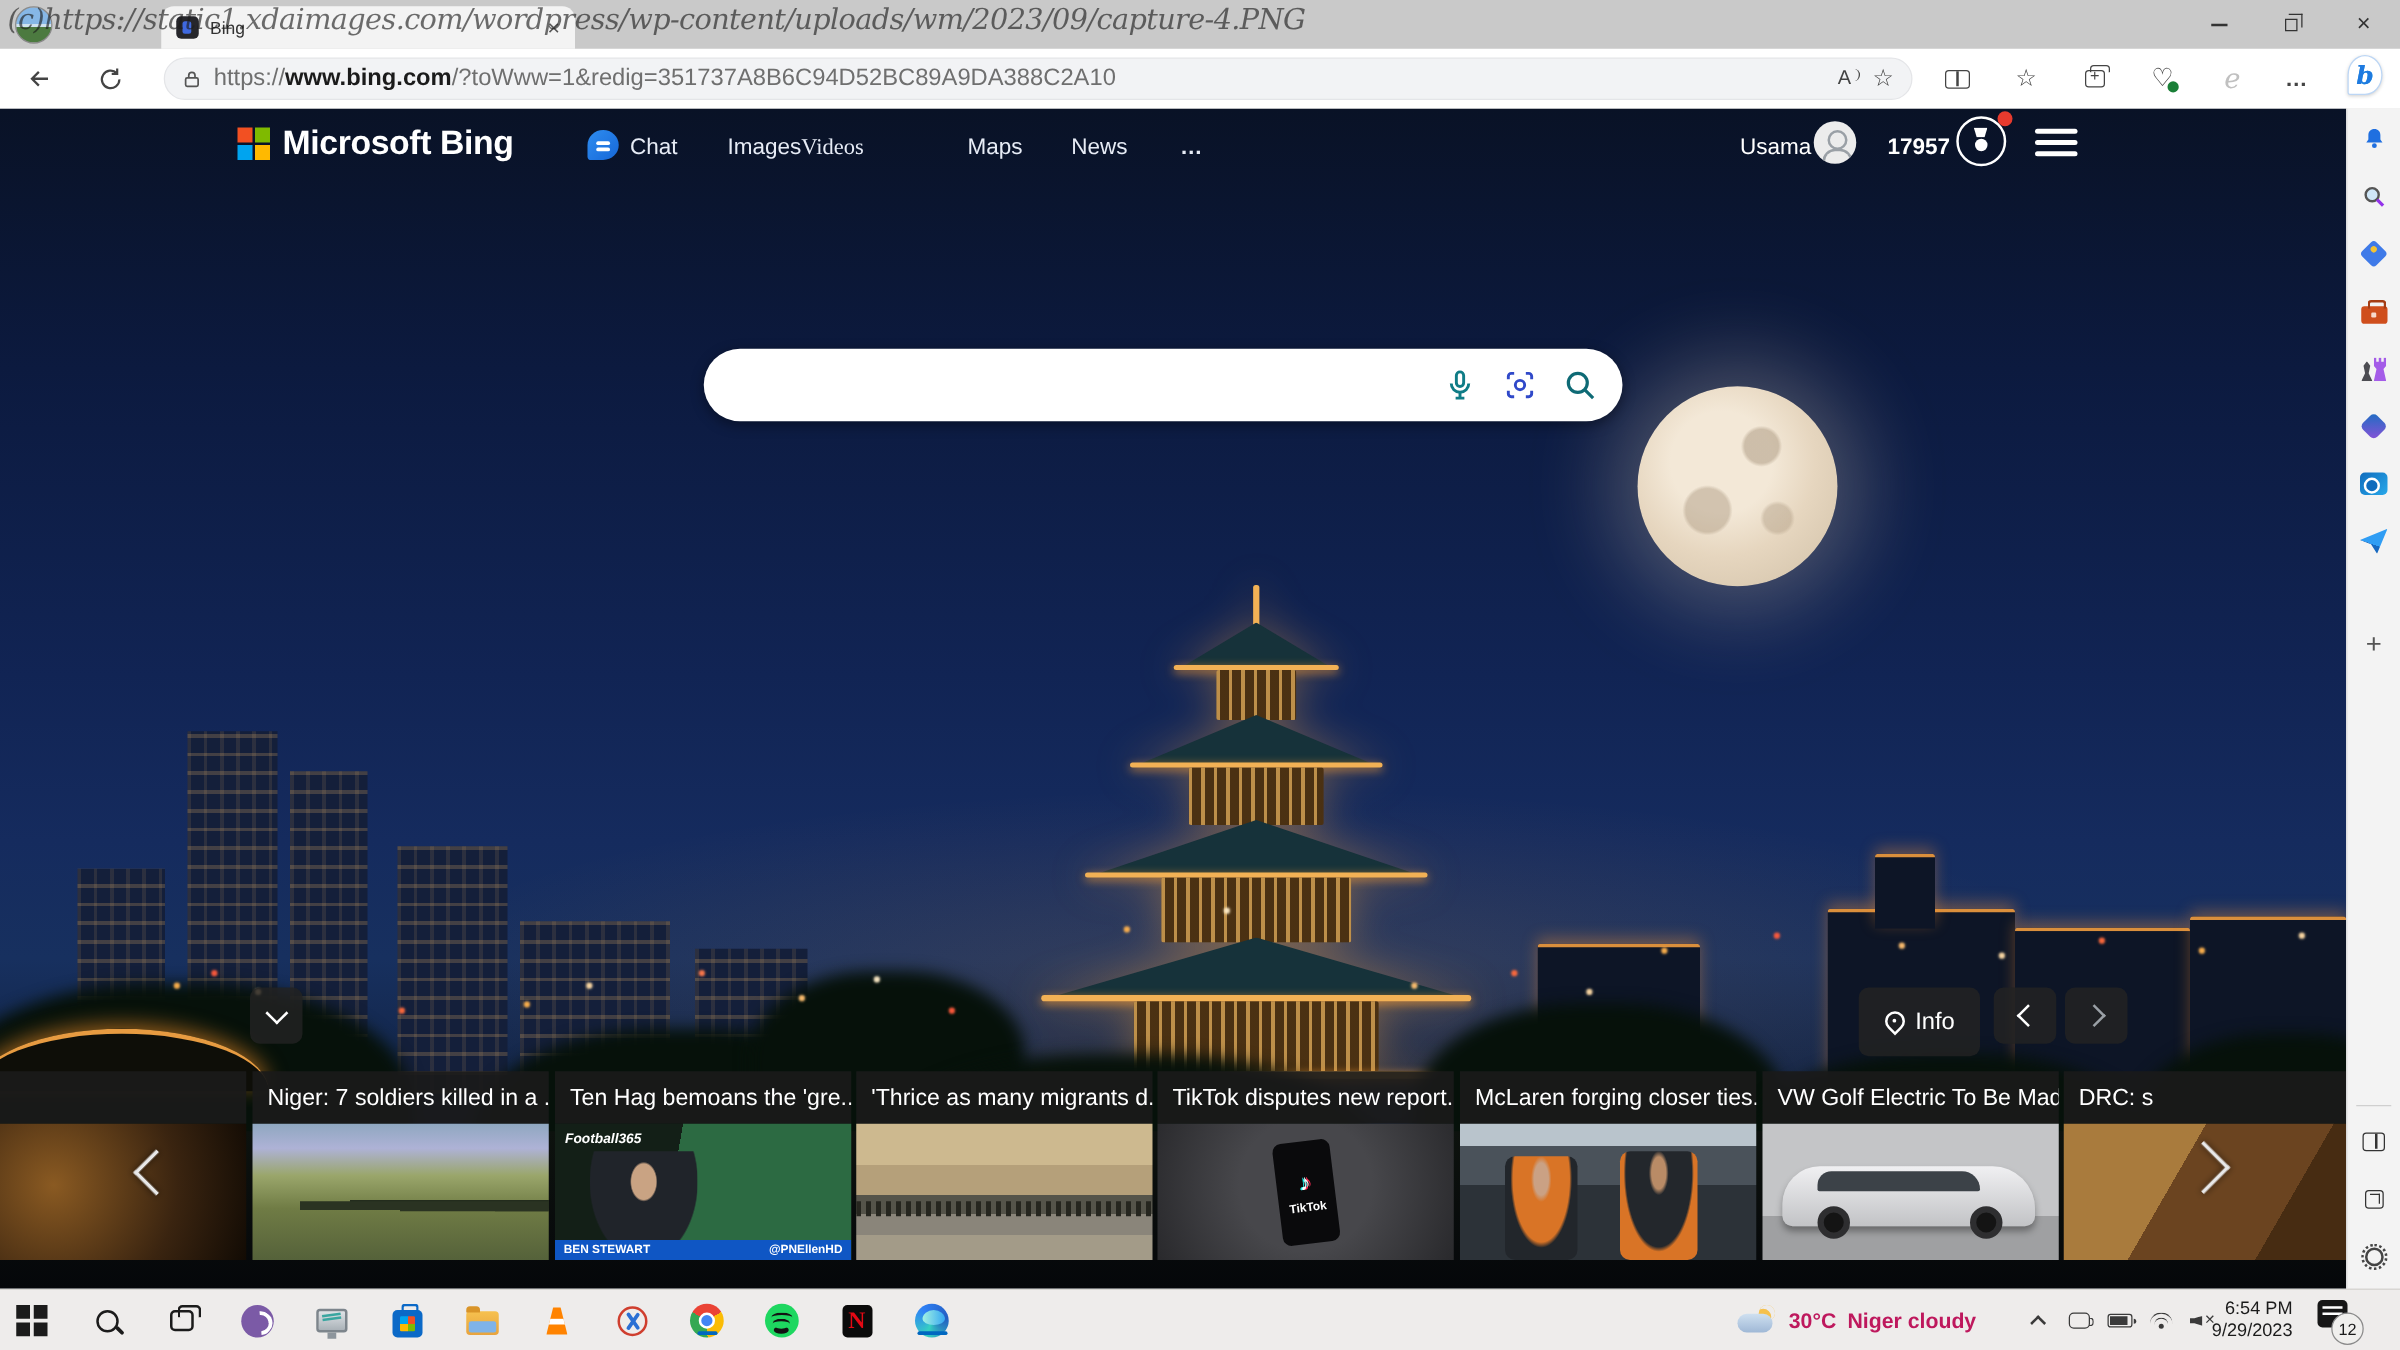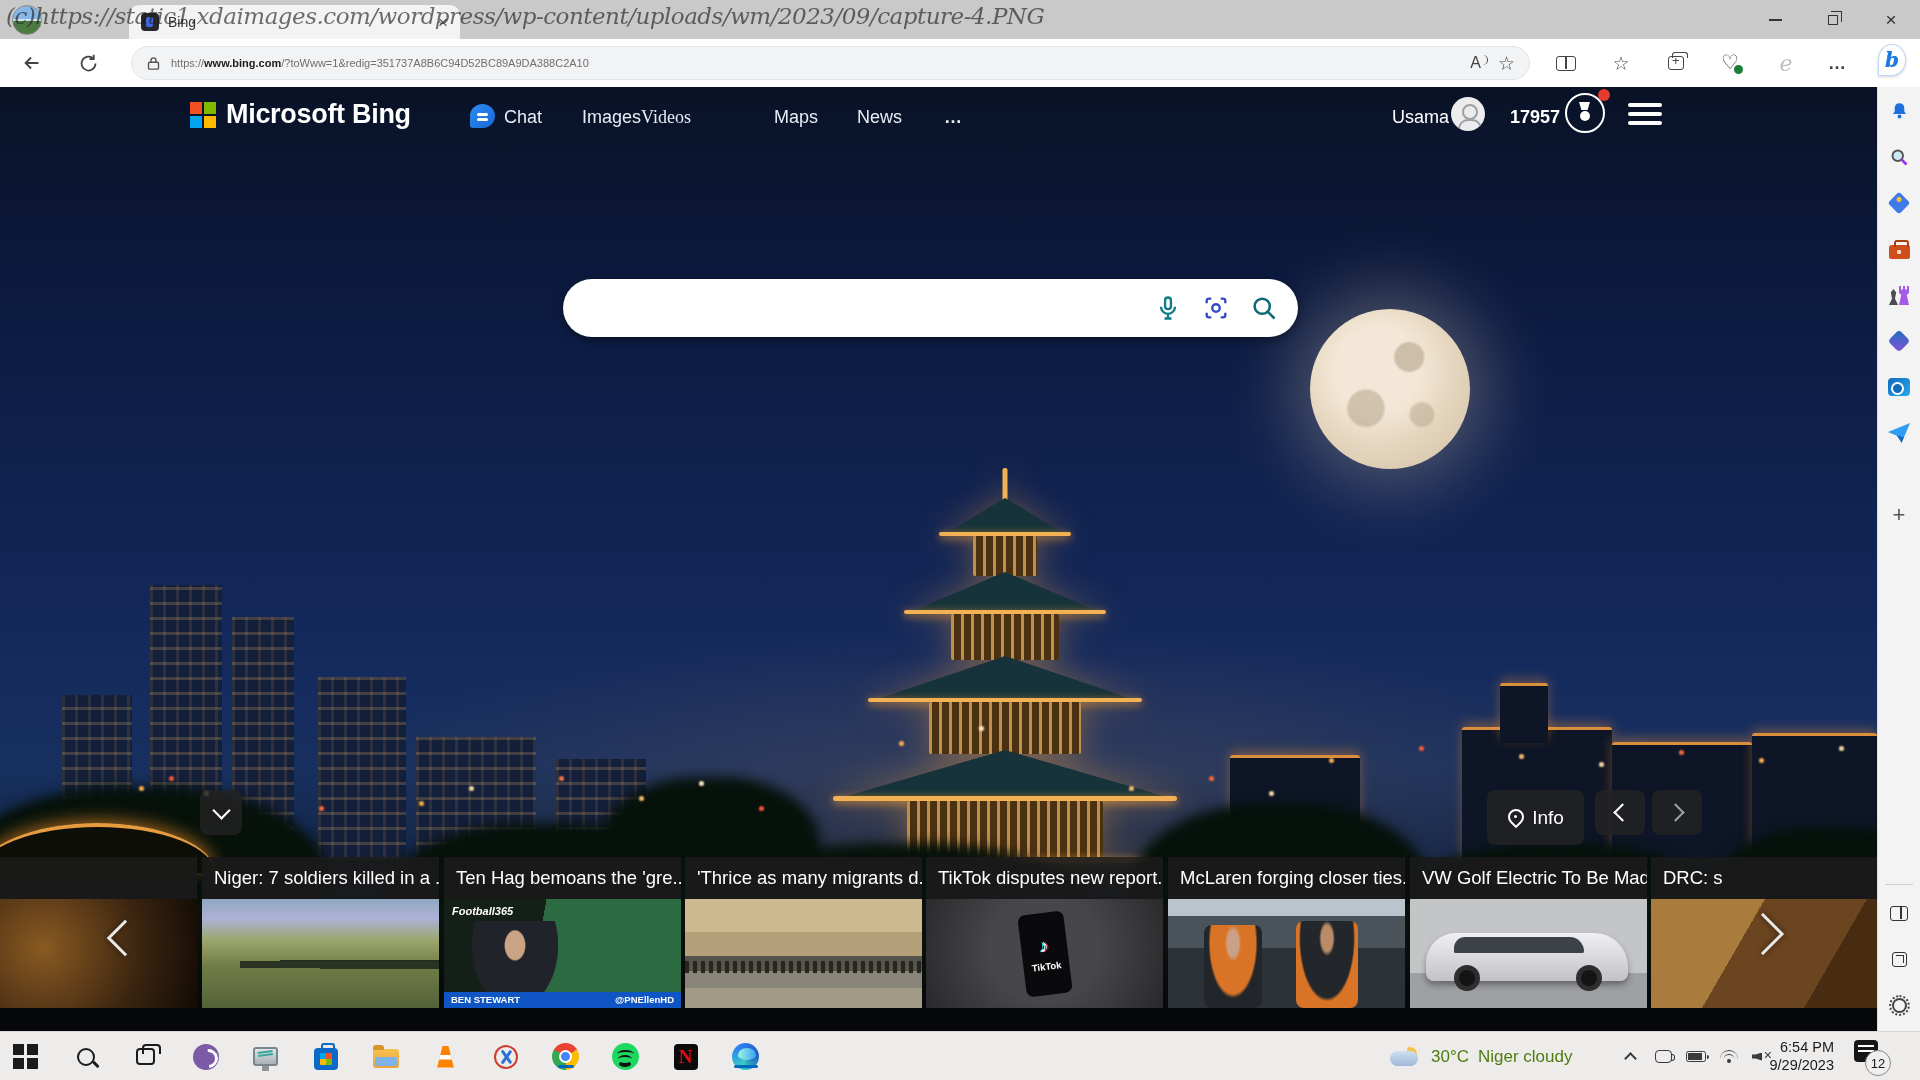--- a/index.html
+++ b/index.html
@@ -26,21 +26,21 @@
   .wc-restore i { display:block; width:10px; height:10px; border:1.6px solid #333; position:relative; }
   .wc-restore i::before { content:""; position:absolute; left:2px; top:-5px; width:10px; height:10px;
      border-top:1.6px solid #333; border-right:1.6px solid #333; }
   .wc-close { font-size:19px; }
 
   
   #toolbar { position:absolute; left:0; top:39px; width:1920px; height:48px; background:#ffffff; }
   .tb-ic { position:absolute; top:10px; width:28px; height:28px; display:flex; align-items:center; justify-content:center; color:#444; }
   .addressbar { position:absolute; left:131px; top:7px; width:1399px; height:34px; background:#f2f3f5;
      border:1px solid #e4e5e8; border-radius:17px; display:flex; align-items:center; padding:0 14px; gap:10px; }
-  .url { font-size:11px; color:#6f6f6f; white-space:nowrap; overflow:hidden; flex:1; }
+  .url { font-size:19px; color:#6f6f6f; white-space:nowrap; overflow:hidden; flex:1; }
   .url b { color:#1b1b1b; font-weight:600; }
   .readaloud { position:relative; font-size:16px; color:#444; padding-right:7px; }
   .readaloud::after { content:""; position:absolute; right:0; top:1px; width:6px; height:10px;
      border-right:1.6px solid #444; border-radius:0 7px 7px 0; }
   .glyph { font-size:19px; color:#444; }
   .split-ic { width:20px; height:15px; border:1.8px solid #444; border-radius:3px; position:relative; }
   .split-ic::after { content:""; position:absolute; left:8px; top:0; width:1.8px; height:12px; background:#444; }
   .coll-ic { width:16px; height:14px; border:1.8px solid #444; border-radius:3px; position:relative; }
   .coll-ic::before { content:""; position:absolute; left:3px; top:-5px; width:14px; height:5px; border:1.8px solid #444; border-bottom:none; border-radius:3px 3px 0 0; }
   .coll-ic::after { content:"+"; position:absolute; left:3px; top:-4px; font-size:13px; color:#444; }
@@ -235,21 +235,21 @@
   .edge-ic { width:27px; height:27px; border-radius:50%;
      background:conic-gradient(from 200deg, #35d1c1, #2f81f7, #235dc1, #35d1c1); position:relative; overflow:hidden; }
   .edge-ic::after { content:""; position:absolute; left:6px; top:5px; width:18px; height:12px; border-radius:50% 50% 50% 50%/60% 60% 40% 40%; background:linear-gradient(90deg,#a3f2e2,#35a7f2); }
   .runline { position:absolute; bottom:2px; left:50%; transform:translateX(-50%); height:3px; border-radius:2px; background:#0067c0; }
   .edge-active { position:absolute; inset:-7px; background:#dcdcdc; border-radius:6px; z-index:-1; }
 
   .weather { position:absolute; left:1390px; top:0; height:49px; display:flex; align-items:center; gap:9px; cursor:pointer; }
   .wicon { position:relative; width:32px; height:26px; }
   .wicon::before { content:""; position:absolute; right:2px; top:0; width:13px; height:13px; border-radius:50%; background:#f5c14e; box-shadow:-3px 3px 0 0 #eeeceb inset; }
   .wicon::after { content:""; position:absolute; left:0; top:7px; width:28px; height:15px; border-radius:10px; background:linear-gradient(180deg,#cfe0f0,#9fb8d6); }
-  .wtext { font-size:17px; color:#4d7c0f; }
+  .wtext { font-size:17px; color:#be185d;font-weight:bold; }
   .tray { position:absolute; left:1620px; top:0; height:49px; display:flex; align-items:center; gap:13px; color:#3a3a3a; }
   .tr-ic { width:20px; height:20px; display:flex; align-items:center; justify-content:center; cursor:pointer; }
   .chev-up { width:9px; height:9px; border-left:2px solid #3a3a3a; border-top:2px solid #3a3a3a; transform:rotate(45deg); margin-top:4px; }
   .cast-ic { width:17px; height:13px; border:1.8px solid #3a3a3a; border-radius:4px; position:relative; }
   .cast-ic::after { content:""; position:absolute; right:-4px; top:3px; width:3px; height:5px; border:1.8px solid #3a3a3a; border-left:none; border-radius:0 3px 3px 0; }
   .batt-ic { width:20px; height:11px; border:1.6px solid #3a3a3a; border-radius:2.5px; position:relative; }
   .batt-ic::before { content:""; position:absolute; left:1px; top:1px; bottom:1px; width:14px; background:#3a3a3a; }
   .batt-ic::after { content:""; position:absolute; right:-4px; top:2.5px; width:2.5px; height:4px; background:#3a3a3a; border-radius:0 2px 2px 0; }
   .wifi-ic { position:relative; width:18px; height:14px; }
   .wifi-ic i { position:absolute; left:50%; transform:translateX(-50%); border:1.8px solid #3a3a3a; border-bottom:none; border-left:none; border-right:none; border-radius:50%; }

